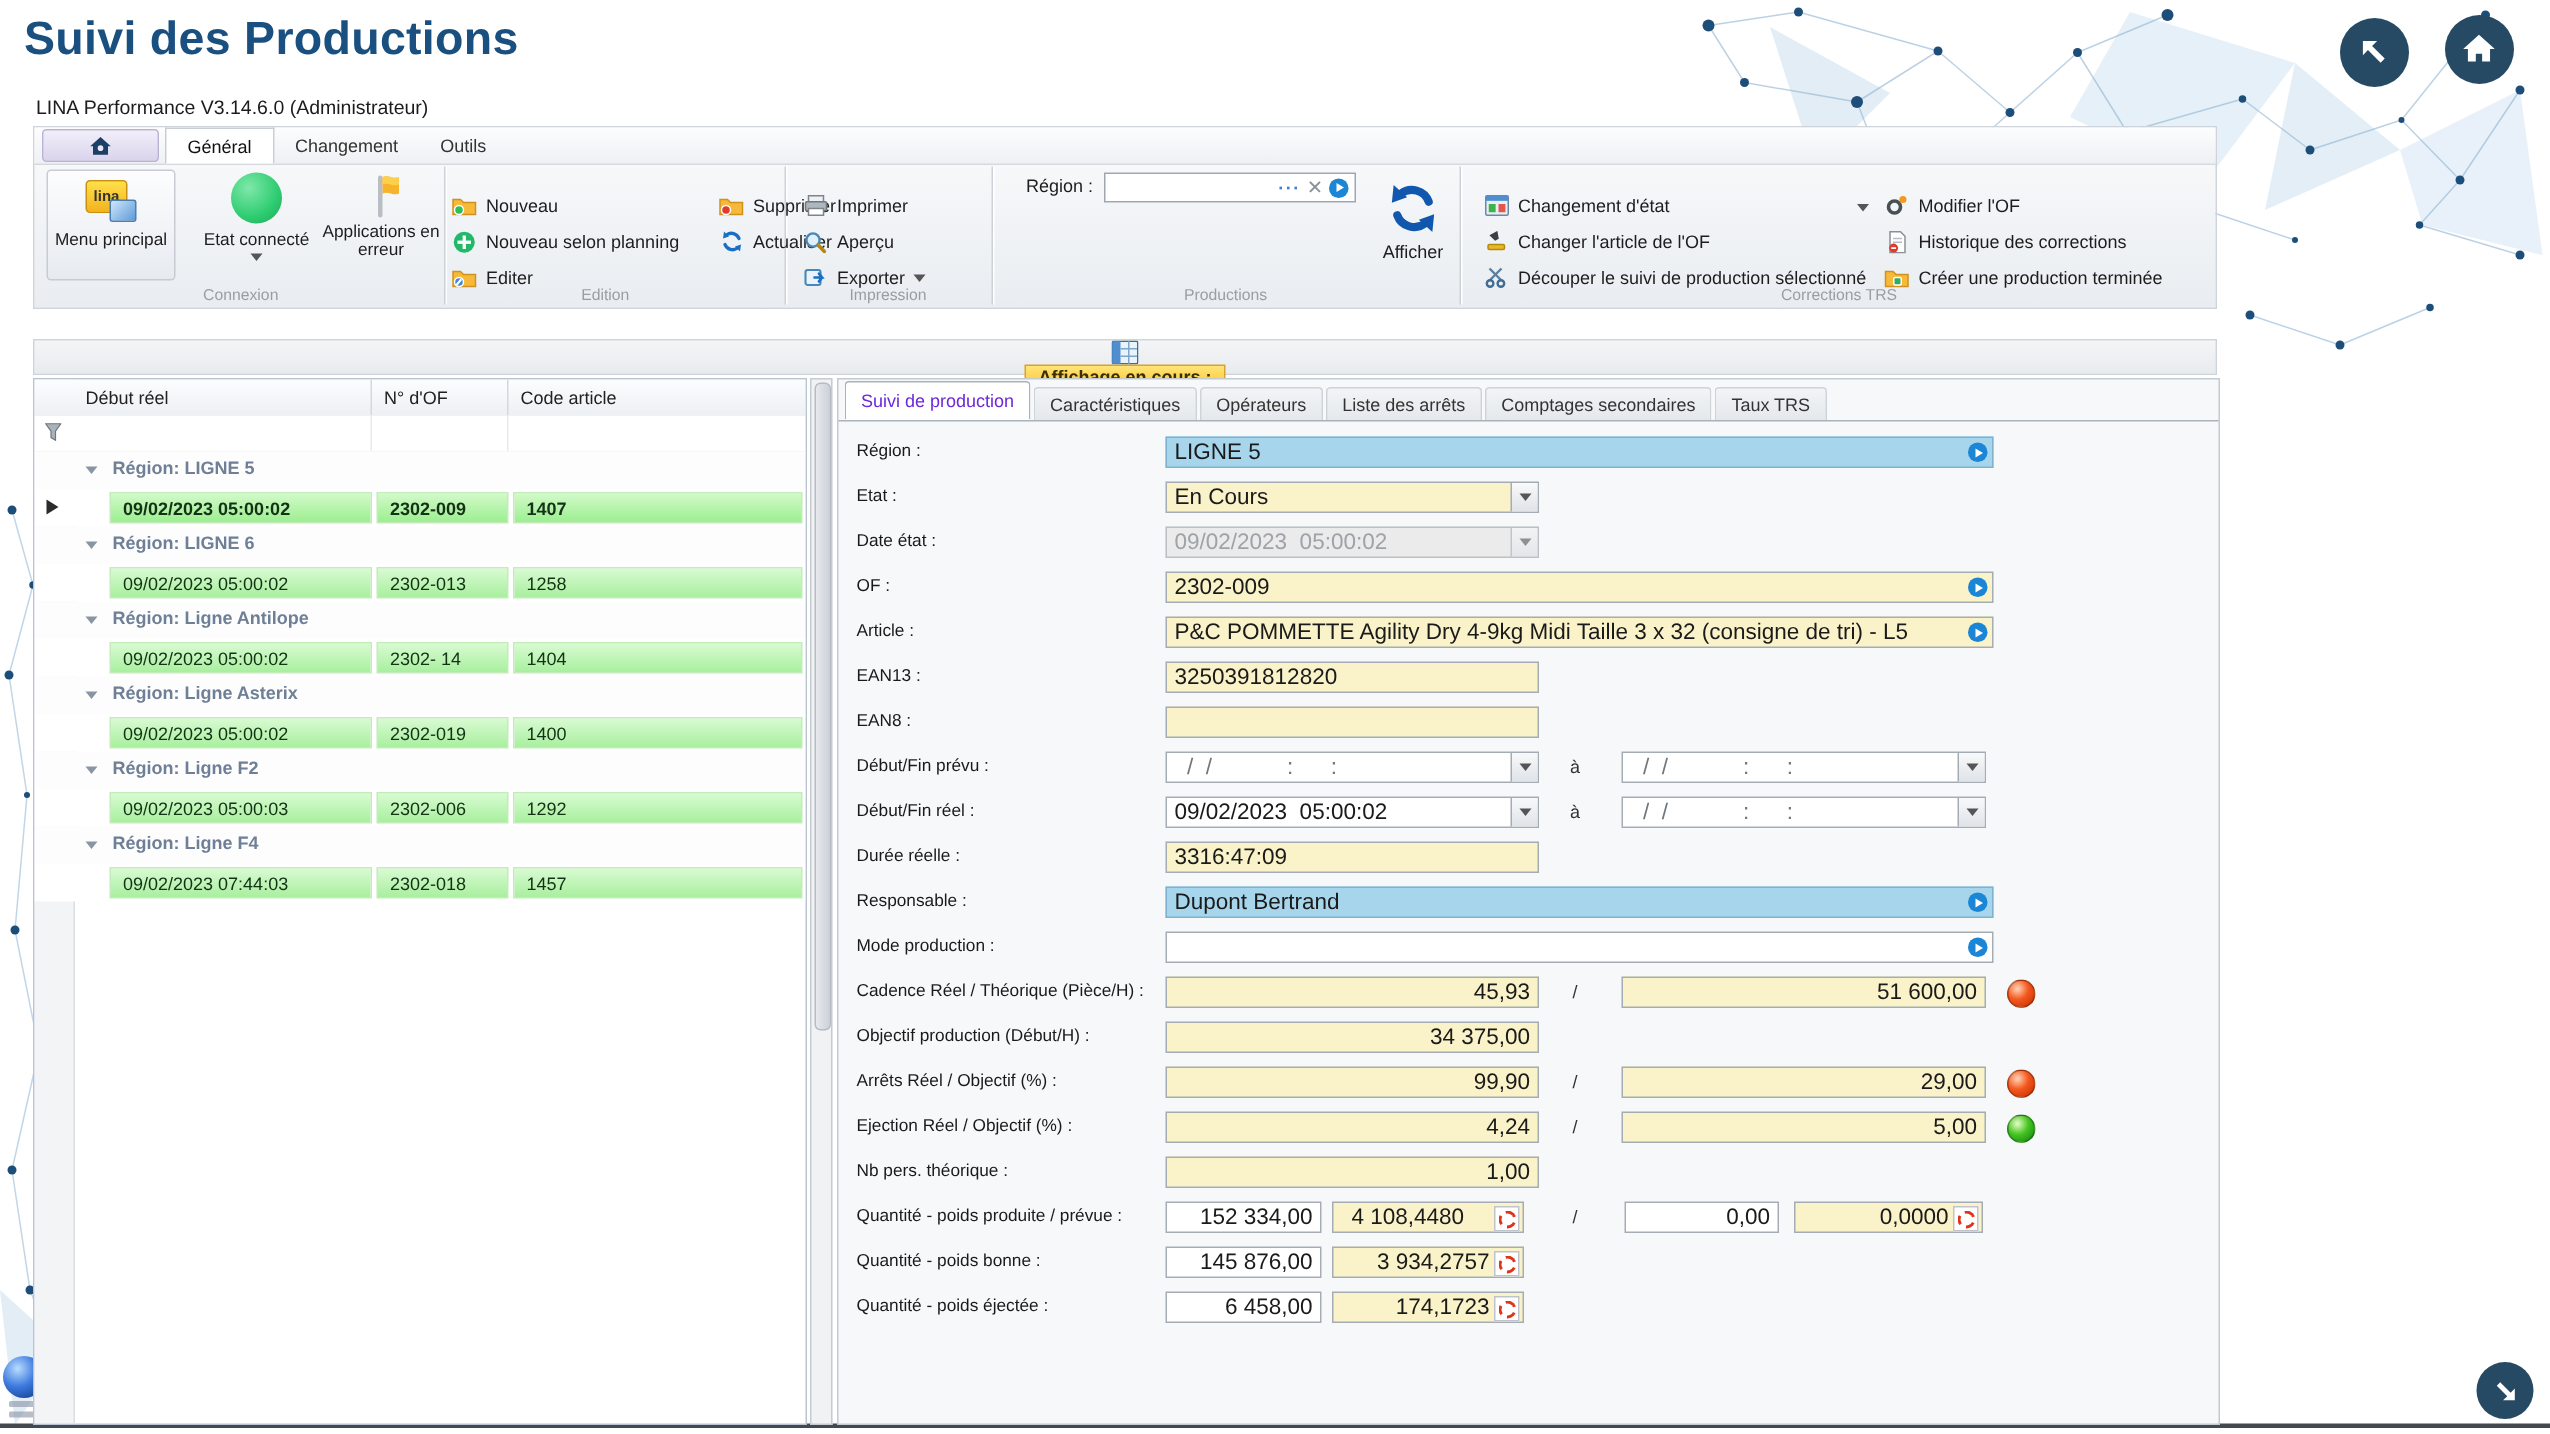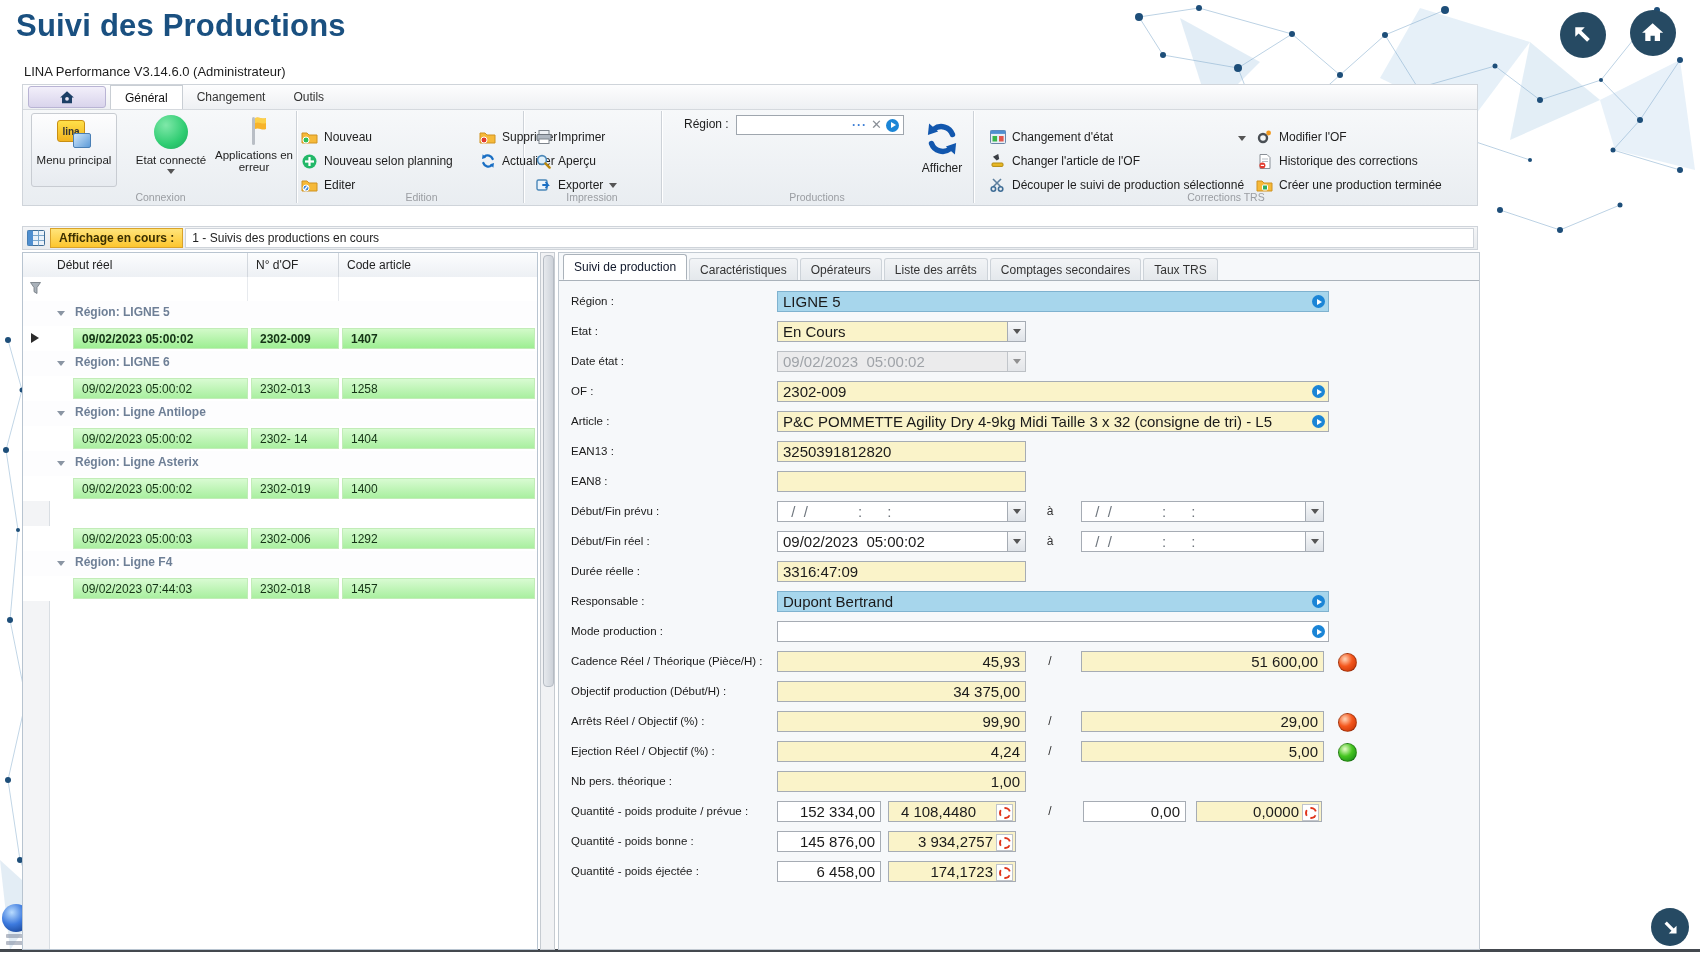--- a/index.html
+++ b/index.html
@@ -56,21 +56,21 @@
   .smallbtn .ic{width:17px;height:16px;display:flex;align-items:center;justify-content:center;flex:none;}
   .regionbox{position:absolute;left:713px;top:6px;width:168px;height:20px;background:#fff;border:1px solid #9fa6ae;
     display:flex;align-items:center;justify-content:flex-end;gap:4px;padding-right:4px;box-sizing:border-box;cursor:text;}
   .dots3{color:#3d7fd6;font-weight:bold;font-size:12px;letter-spacing:1px;line-height:10px;}
   .xmark{color:#8a9097;font-size:13px;font-weight:bold;line-height:12px;cursor:pointer;}
   .gocircle{width:13px;height:13px;border-radius:50%;background:#1b85d6;display:inline-flex;align-items:center;justify-content:center;flex:none;cursor:pointer;}
   .gocircle i{width:0;height:0;border-top:3px solid transparent;border-bottom:3px solid transparent;border-left:5px solid #fff;margin-left:1px;}
 
   
   .viewbar{position:absolute;left:22px;top:226px;width:1456px;height:24px;z-index:4;background:linear-gradient(180deg,#f4f5f7,#e8ebee);
-    border:1px solid #cfd4da;box-sizing:border-box;display:flex;align-items:center;}
+    border:1px solid #cfd4da;box-sizing:border-box;display:flex;align-items:center;flex-direction:column;}
   .viewbar .vicon{margin:0 5px 0 4px;}
   .vlabel{height:18px;padding:0 8px;background:linear-gradient(180deg,#ffe47a,#fdc62e);border:1px solid #d9a32a;
     font-size:12px;font-weight:bold;color:#3a2f00;display:flex;align-items:center;}
   .vvalue{flex:1;height:18px;margin:0 3px 0 2px;background:#fff;border:1px solid #cfd4da;
     font-size:12px;display:flex;align-items:center;padding-left:6px;color:#222;}
 
   
   .gridpanel{position:absolute;left:22px;top:252px;width:516px;height:698px;z-index:4;background:#fff;
     border:1px solid #b8c4d0;box-sizing:border-box;overflow:hidden;}
   .rail{position:absolute;left:0;top:0;bottom:0;width:26px;background:#f3f4f6;border-right:1px solid #d9dee3;}
@@ -95,21 +95,21 @@
     border:1px solid #c6cbd1;box-sizing:border-box;}
   .thumb{position:absolute;left:2px;top:2px;width:9px;height:430px;border-radius:4px;
     background:linear-gradient(90deg,#e6e9ed,#cdd2d9);border:1px solid #b6bcc4;cursor:grab;}
 
   
   .detail{position:absolute;left:558px;top:252px;width:922px;height:698px;z-index:4;background:#f6f8fa;
     border:1px solid #c2cad2;box-sizing:border-box;}
   .dtabs{position:absolute;left:4px;top:3px;height:24px;display:flex;align-items:flex-end;gap:2px;}
   .dtab{height:21px;padding:0 10px;font-size:12px;color:#333;display:flex;align-items:center;cursor:pointer;
     background:linear-gradient(180deg,#f2f4f6,#e4e8ec);border:1px solid #cdd3d9;border-bottom:none;border-radius:3px 3px 0 0;}
-  .dtab.active{background:#fff;height:24px;border:1px solid #aab2ba;border-bottom:1px solid #fff;color:#0f172a;}
+  .dtab.active{background:#fff;height:24px;border:1px solid #aab2ba;border-bottom:1px solid #fff;color:#6d28d9;}
   .dtabline{position:absolute;left:0;top:27px;width:100%;height:1px;background:#aab2ba;}
 
   .frow{position:absolute;left:0;width:100%;height:22px;}
   .flabel{position:absolute;left:12px;top:0;font-size:11.5px;color:#1a1a1a;line-height:21px;white-space:nowrap;}
   .fld{position:absolute;top:0;height:21px;box-sizing:border-box;border:1px solid #a6acb4;background:#fff;
     font-size:15px;display:flex;align-items:center;cursor:text;}
   .fld .fval{padding-left:5px;white-space:pre;overflow:hidden;flex:1;}
   .fld.num .fval{text-align:right;padding-right:5px;}
   .yellow{background:#faf3c9;}
   .bluef{background:#a7d6ec;border-color:#7fb2cf;}
@@ -343,21 +343,21 @@
       <span class="ic">
         <svg width="16" height="16" viewBox="0 0 24 24">
           <path d="M19 9 A8 8 0 0 0 6.5 5.5" stroke="#1a6fc4" stroke-width="3.4" fill="none" stroke-linecap="round"></path>
           <polygon points="4,2 9,7 3,9" fill="#1a6fc4"></polygon>
           <path d="M5 15 A8 8 0 0 0 17.5 18.5" stroke="#1a6fc4" stroke-width="3.4" fill="none" stroke-linecap="round"></path>
           <polygon points="20,22 15,17 21,15" fill="#1a6fc4"></polygon>
         </svg>
       </span>
       <span>Actualiser</span>
     </div>
-    <div class="glabel" style="left:278px;width:241px;text-align:center;">Edition</div>
+    <div class="glabel" style="left:260px;width:241px;text-align:center;">Edition</div>
 
     <div class="smallbtn" style="left:512px;top:20px;">
       <span class="ic">
         <svg width="16" height="14" viewBox="0 0 16 14">
             <rect x="3" y="0.5" width="10" height="4" fill="#eef1f4" stroke="#7d848c"></rect>
             <rect x="1" y="4.5" width="14" height="6" rx="1" fill="#aeb6bf" stroke="#6f767e"></rect>
             <rect x="3" y="9" width="10" height="4.5" fill="#fff" stroke="#7d848c"></rect>
           </svg>
       </span>
       <span>Imprimer</span>
@@ -538,20 +538,24 @@
   <div class="grow ggroup" style="top:198px;">
     <i class="gcaret"></i>
     <span class="gname">Région: Ligne Asterix</span>
   </div>
   <div class="grow gdata" style="top:223px;">
     <div class="dc dc1">09/02/2023 05:00:02</div>
     <div class="dc dc2">2302-019</div>
     <div class="dc dc3">1400</div>
   </div>
 
+  <div class="grow ggroup" style="top:248px;">
+    <i class="gcaret"></i>
+    <span class="gname">Région: Ligne F2</span>
+  </div>
   <div class="grow gdata" style="top:273px;">
     <div class="dc dc1">09/02/2023 05:00:03</div>
     <div class="dc dc2">2302-006</div>
     <div class="dc dc3">1292</div>
   </div>
 
   <div class="grow ggroup" style="top:298px;">
     <i class="gcaret"></i>
     <span class="gname">Région: Ligne F4</span>
   </div>

